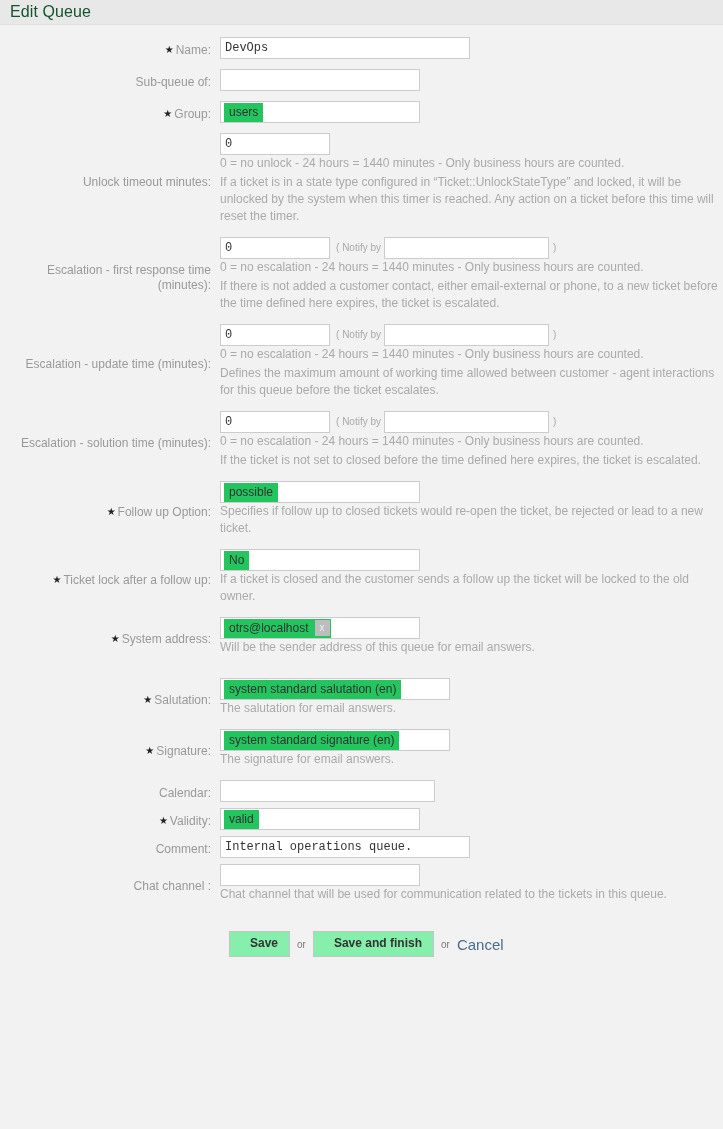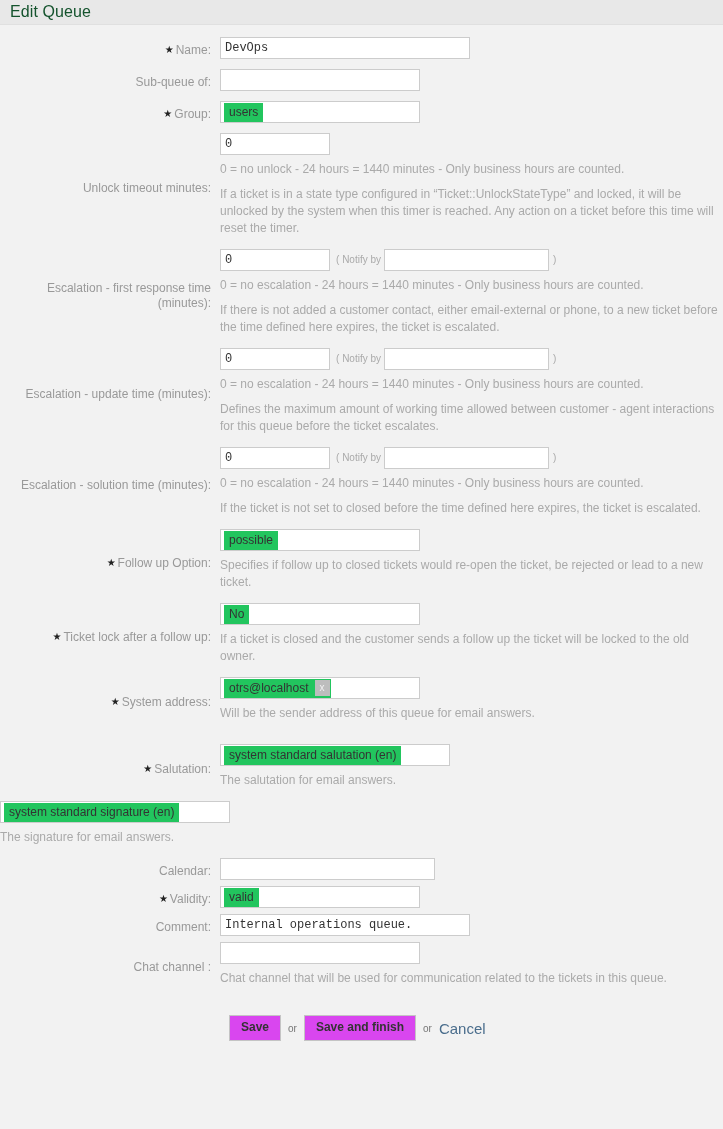--- a/index.html
+++ b/index.html
@@ -133,44 +133,43 @@
   }
   .paren-left { padding-left: 6px; padding-right: 3px; }
   .paren-right { padding-left: 4px; padding-right: 0; }
 
   
   .help {
     color: #aaaaaa;
     font-size: 12px;
     line-height: 17px;
     width: 484px;
-    margin-top: 6px;
     margin-bottom: 2px;
   }
   .help.narrow { width: 470px; }
   .field-cell .help { flex: 0 0 100%; }
 
   .spacer-6 { height: 6px; }
   .spacer-10 { height: 10px; }
 
   
   .footer {
     display: flex;
     align-items: center;
     margin-top: 26px;
     padding-left: 229px;
   }
   .btn {
-    background: #d946ef;
+    background: #86efac;
     border: 1px solid #c4c4c4;
     font-family: "Liberation Sans", sans-serif;
     font-size: 12px;
     font-weight: bold;
     color: #333333;
-    padding: 5px 11px 6px 11px;
+    padding: 5px 11px 6px 20px;
     cursor: pointer;
     border-radius: 0;
     line-height: 13px;
     text-align: right;
   }
   .or {
     color: #777777;
     font-size: 10px;
     margin: 0 7px;
   }
@@ -335,20 +334,23 @@
       <div class="selectbox w230">
         <span class="token">system standard salutation (en)</span>
       </div>
       <div class="help">The salutation for email answers.</div>
     </div>
   </div>
 
   <div class="spacer-10"></div>
 
   <div class="row">
+    <div class="label-cell">
+      <span class="star">★</span><span>Signature:</span>
+    </div>
     <div class="field-cell">
       <div class="selectbox w230">
         <span class="token">system standard signature (en)</span>
       </div>
       <div class="help">The signature for email answers.</div>
     </div>
   </div>
 
   <div class="spacer-10"></div>
 

